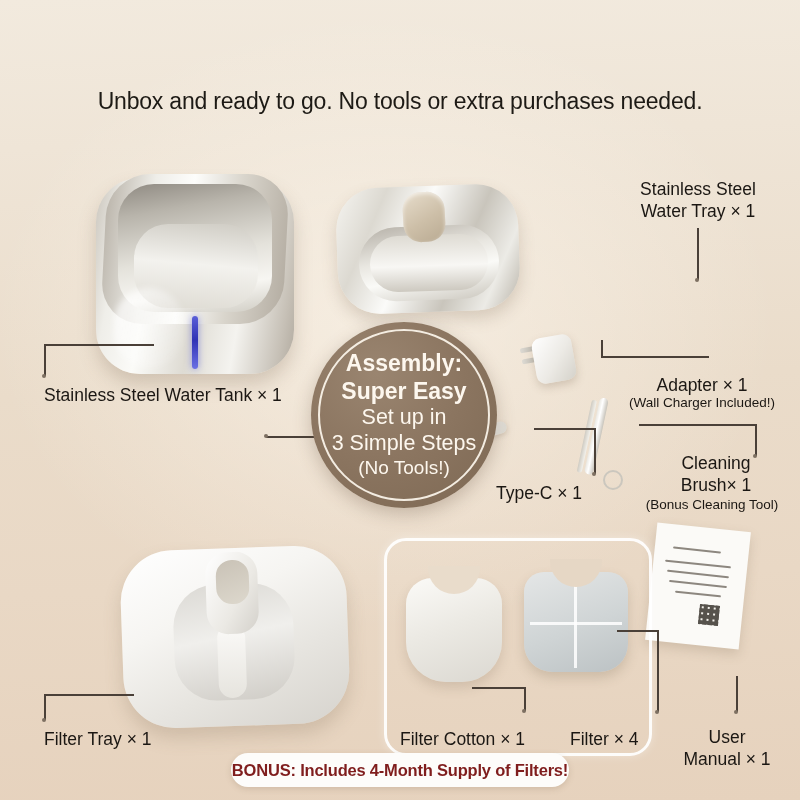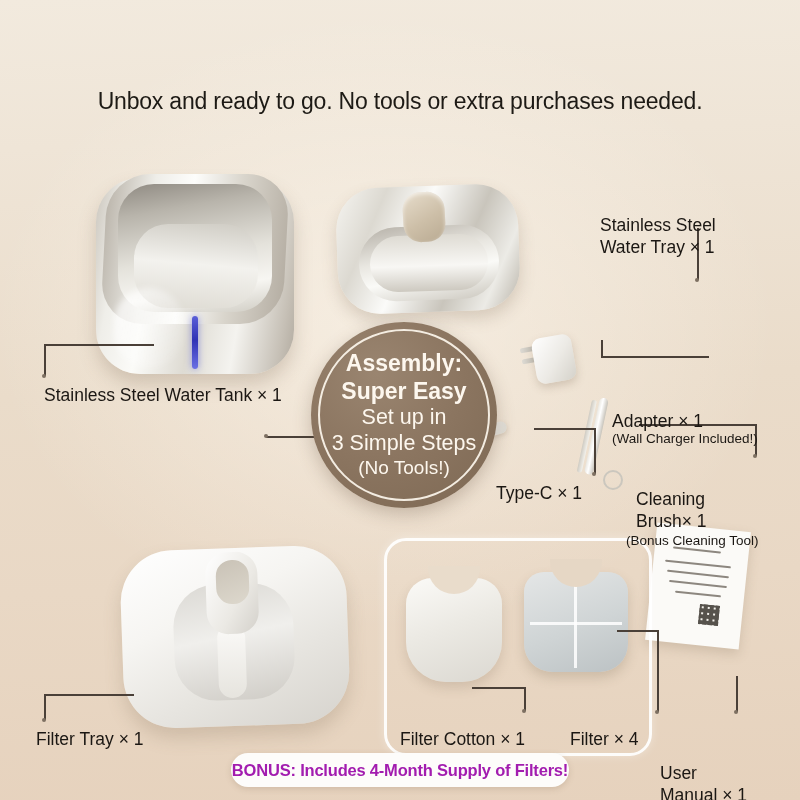--- a/index.html
+++ b/index.html
@@ -25,21 +25,21 @@
     font-family:"Liberation Sans","DejaVu Sans",sans-serif;
   }
   .subtitle{
     position:absolute;left:0;width:800px;top:88px;text-align:center;
     font-size:23px;color:#1d1a15;letter-spacing:-.2px;
   }
 
   
   .lbl{position:absolute;color:#1b1713;font-size:17.5px;line-height:1.28;white-space:pre-line;}
   .lbl.sub{font-size:13.5px;}
-  .lbl.c{margin-top:36px;}
+  .lbl.c{text-align:center;}
 
   
   .ln{position:absolute;background:#4a4038;}
   .lnh{height:1.6px;}
   .lnv{width:1.6px;}
   .dot{position:absolute;width:4px;height:4px;border-radius:50%;background:#7d6f61;}
 
   
   .badge{
     position:absolute;left:311px;top:322px;width:186px;height:186px;border-radius:50%;
@@ -60,21 +60,21 @@
   .bonus-box{
     position:absolute;left:384px;top:538px;width:262px;height:212px;
     border:3px solid rgba(255,255,255,.92);border-radius:22px;
     box-shadow:0 0 10px rgba(255,255,255,.35);
   }
   .bonus-banner{
     position:absolute;left:231px;top:753px;width:338px;height:34px;border-radius:17px;
     background:#fdfcfa;display:flex;align-items:center;justify-content:center;
     box-shadow:0 2px 6px rgba(120,95,70,.2);
   }
-  .bonus-banner span{font-size:16.5px;font-weight:bold;color:#a21caf;letter-spacing:-.2px;}
+  .bonus-banner span{font-size:16.5px;font-weight:bold;color:#7f1d1d;letter-spacing:-.2px;}
 
   
   .art{position:absolute;}
 
   
   .tank{left:88px;top:168px;width:215px;height:215px;}
   .tank .body{
     position:absolute;left:8px;top:10px;width:198px;height:196px;border-radius:44px;
     background:linear-gradient(100deg,#c9c4bb 0%,#efeee9 14%,#fbfbf8 30%,#dedbd3 52%,#f4f3ef 72%,#c6c0b6 92%,#b0a99e 100%);
     box-shadow:0 10px 18px rgba(120,100,78,.25);
@@ -349,21 +349,21 @@
 
   <div class="lbl c" style="left:612px;top:374px;width:180px;">Adapter × 1</div>
   <div class="lbl sub c" style="left:612px;top:394px;width:180px;">(Wall Charger Included!)</div>
 
   <div class="lbl" style="left:496px;top:482px;">Type-C × 1</div>
 
   <div class="lbl c" style="left:636px;top:452px;width:160px;">Cleaning
 Brush× 1</div>
   <div class="lbl sub c" style="left:626px;top:496px;width:172px;">(Bonus Cleaning Tool)</div>
 
-  <div class="lbl" style="left:36px;top:728px;">Filter Tray × 1</div>
+  <div class="lbl" style="left:44px;top:728px;">Filter Tray × 1</div>
 
   <div class="lbl" style="left:400px;top:728px;">Filter Cotton × 1</div>
 
   <div class="lbl" style="left:570px;top:728px;">Filter × 4</div>
 
   <div class="lbl c" style="left:660px;top:726px;width:134px;">User
 Manual × 1</div>
 
   <div class="badge">
     <div class="badge-txt">

